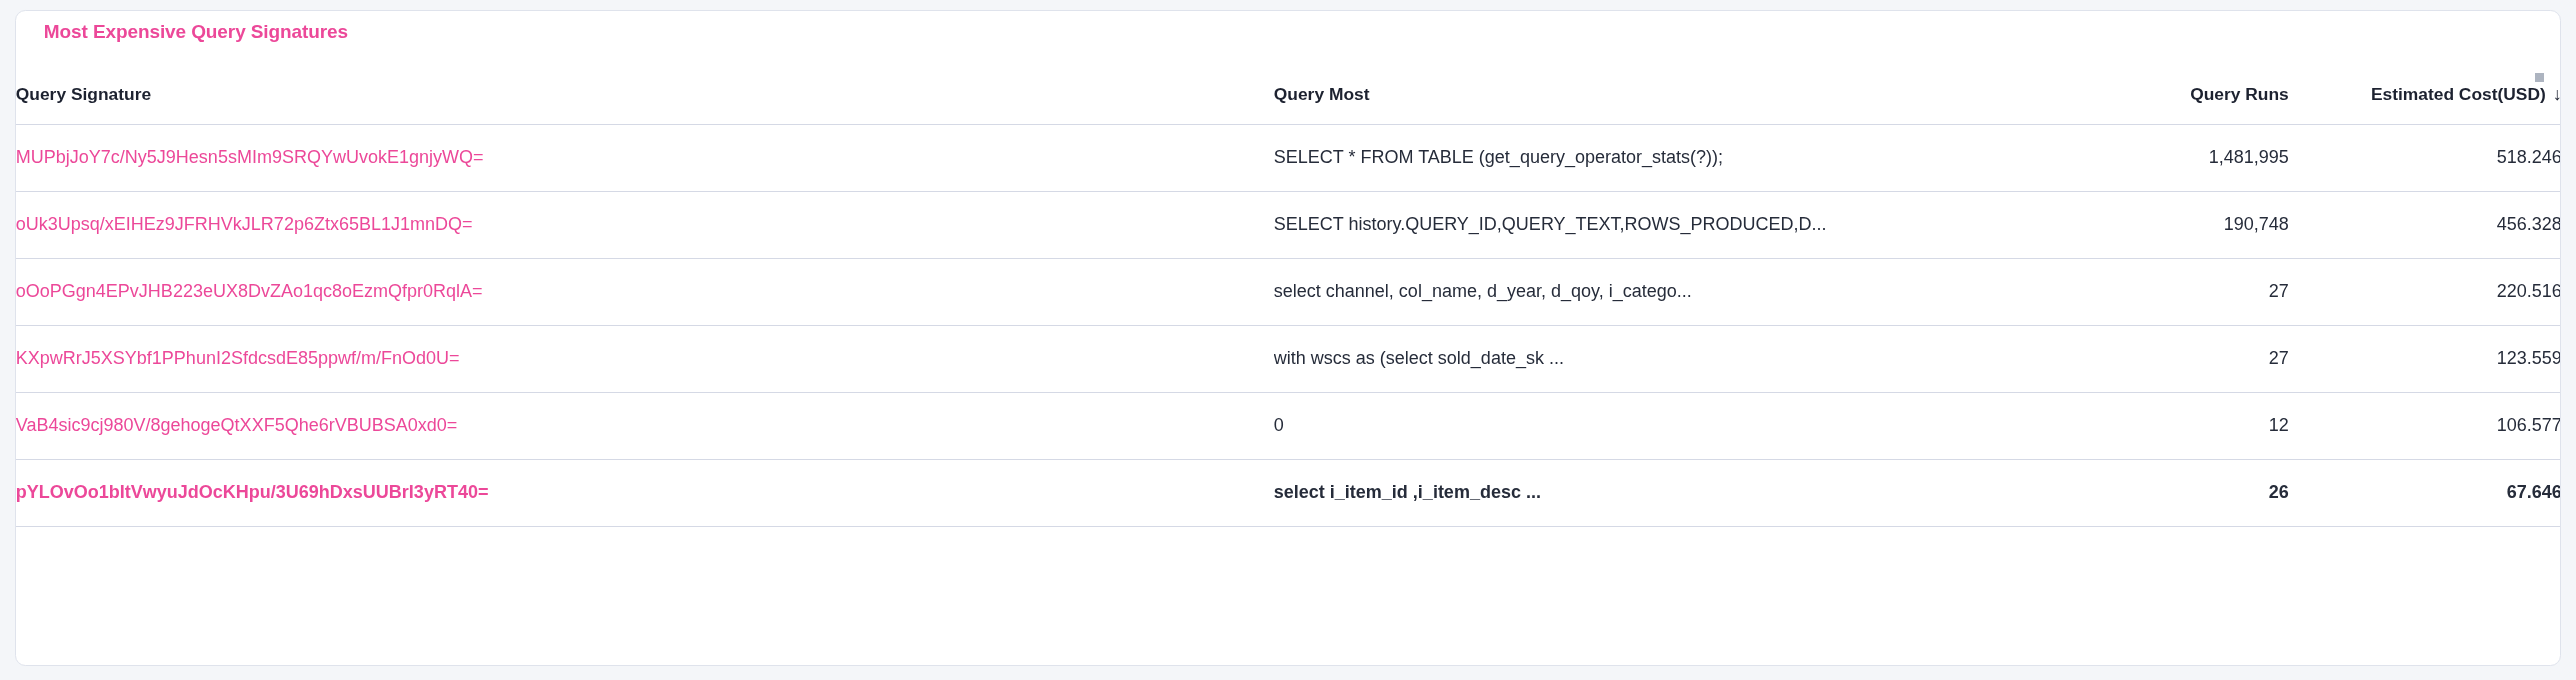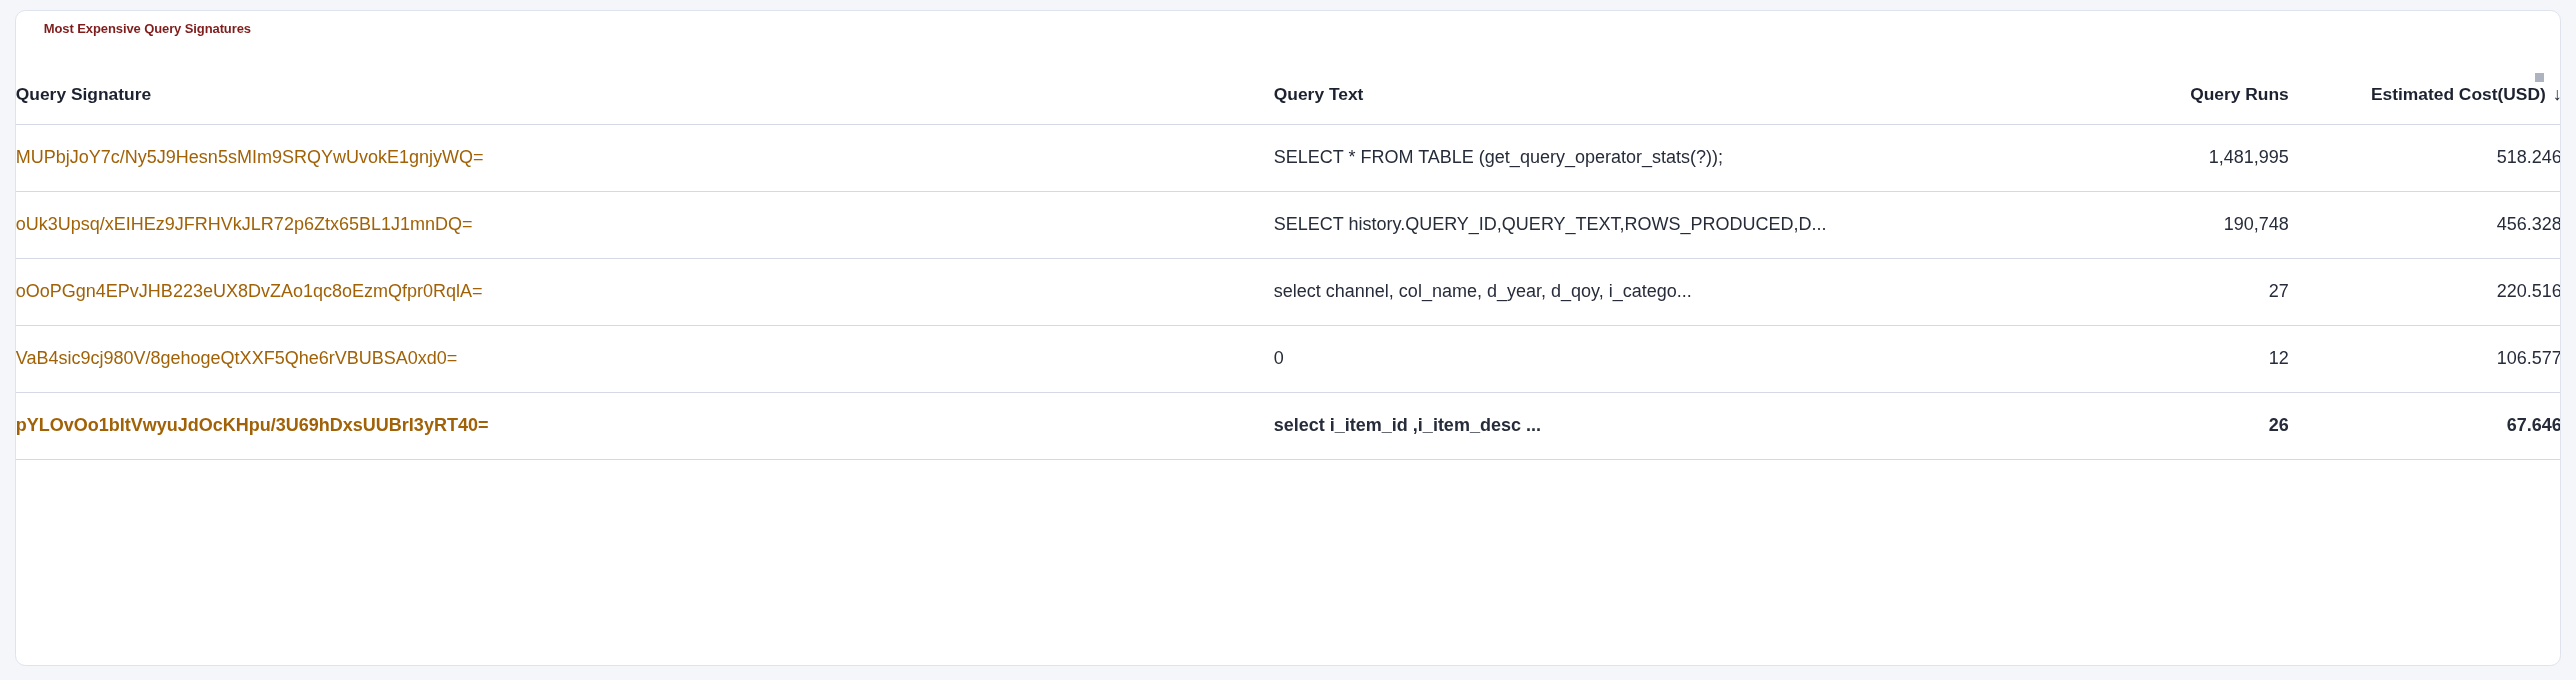--- a/index.html
+++ b/index.html
@@ -26,23 +26,23 @@
     background: #ffffff;
     border: 0.9px solid #dfe3ec;
     border-radius: 10.4px;
     overflow: hidden;
   }
 
   .panel-title {
     position: absolute;
     left: 28px;
     top: 10.4px;
-    font-size: 13px;
+    font-size: 19px;
     font-weight: bold;
-    color: #7f1d1d;
+    color: #ec4899;
     letter-spacing: -0.1px;
     white-space: nowrap;
   }
 
   .resize-handle {
     position: absolute;
     right: 15.6px;
     top: 62px;
     width: 9.5px;
     height: 9.5px;
@@ -104,21 +104,21 @@
     overflow: hidden;
     text-overflow: ellipsis;
   }
 
   td.td-sig {
     padding-left: 28px;
     text-align: left;
   }
   td.td-sig a,
   td.td-sig .sig-link {
-    color: #a16207;
+    color: #ec4899;
     text-decoration: none;
     cursor: pointer;
     font-size: 18px;
   }
   td.td-text {
     text-align: left;
     padding-right: 15.6px;
     color: #262c3a;
   }
   td.td-runs {
@@ -148,21 +148,21 @@
     <table class="data-table">
       <colgroup>
         <col class="c-sig">
         <col class="c-text">
         <col class="c-runs">
         <col class="c-cost">
       </colgroup>
       <thead>
         <tr>
           <th class="th-sig">Query Signature</th>
-          <th class="th-text">Query Text</th>
+          <th class="th-text">Query Most</th>
           <th class="th-runs">Query Runs</th>
           <th class="th-cost"><span>Estimated Cost(USD)</span><span class="sort-arrow">↓</span></th>
         </tr>
       </thead>
       <tbody>
 
         <tr>
           <td class="td-sig"><span class="sig-link">MUPbjJoY7c/Ny5J9Hesn5sMIm9SRQYwUvokE1gnjyWQ=</span></td>
           <td class="td-text">SELECT * FROM TABLE (get_query_operator_stats(?));</td>
           <td class="td-runs">1,481,995</td>
@@ -176,20 +176,26 @@
           <td class="td-cost">456.328</td>
         </tr>
 
         <tr>
           <td class="td-sig"><span class="sig-link">oOoPGgn4EPvJHB223eUX8DvZAo1qc8oEzmQfpr0RqlA=</span></td>
           <td class="td-text">select channel, col_name, d_year, d_qoy, i_catego...</td>
           <td class="td-runs">27</td>
           <td class="td-cost">220.516</td>
         </tr>
 
+        <tr>
+          <td class="td-sig"><span class="sig-link">KXpwRrJ5XSYbf1PPhunI2SfdcsdE85ppwf/m/FnOd0U=</span></td>
+          <td class="td-text">with wscs as (select sold_date_sk ...</td>
+          <td class="td-runs">27</td>
+          <td class="td-cost">123.559</td>
+        </tr>
 
         <tr>
           <td class="td-sig"><span class="sig-link">VaB4sic9cj980V/8gehogeQtXXF5Qhe6rVBUBSA0xd0=</span></td>
           <td class="td-text">0</td>
           <td class="td-runs">12</td>
           <td class="td-cost">106.577</td>
         </tr>
 
 
 

